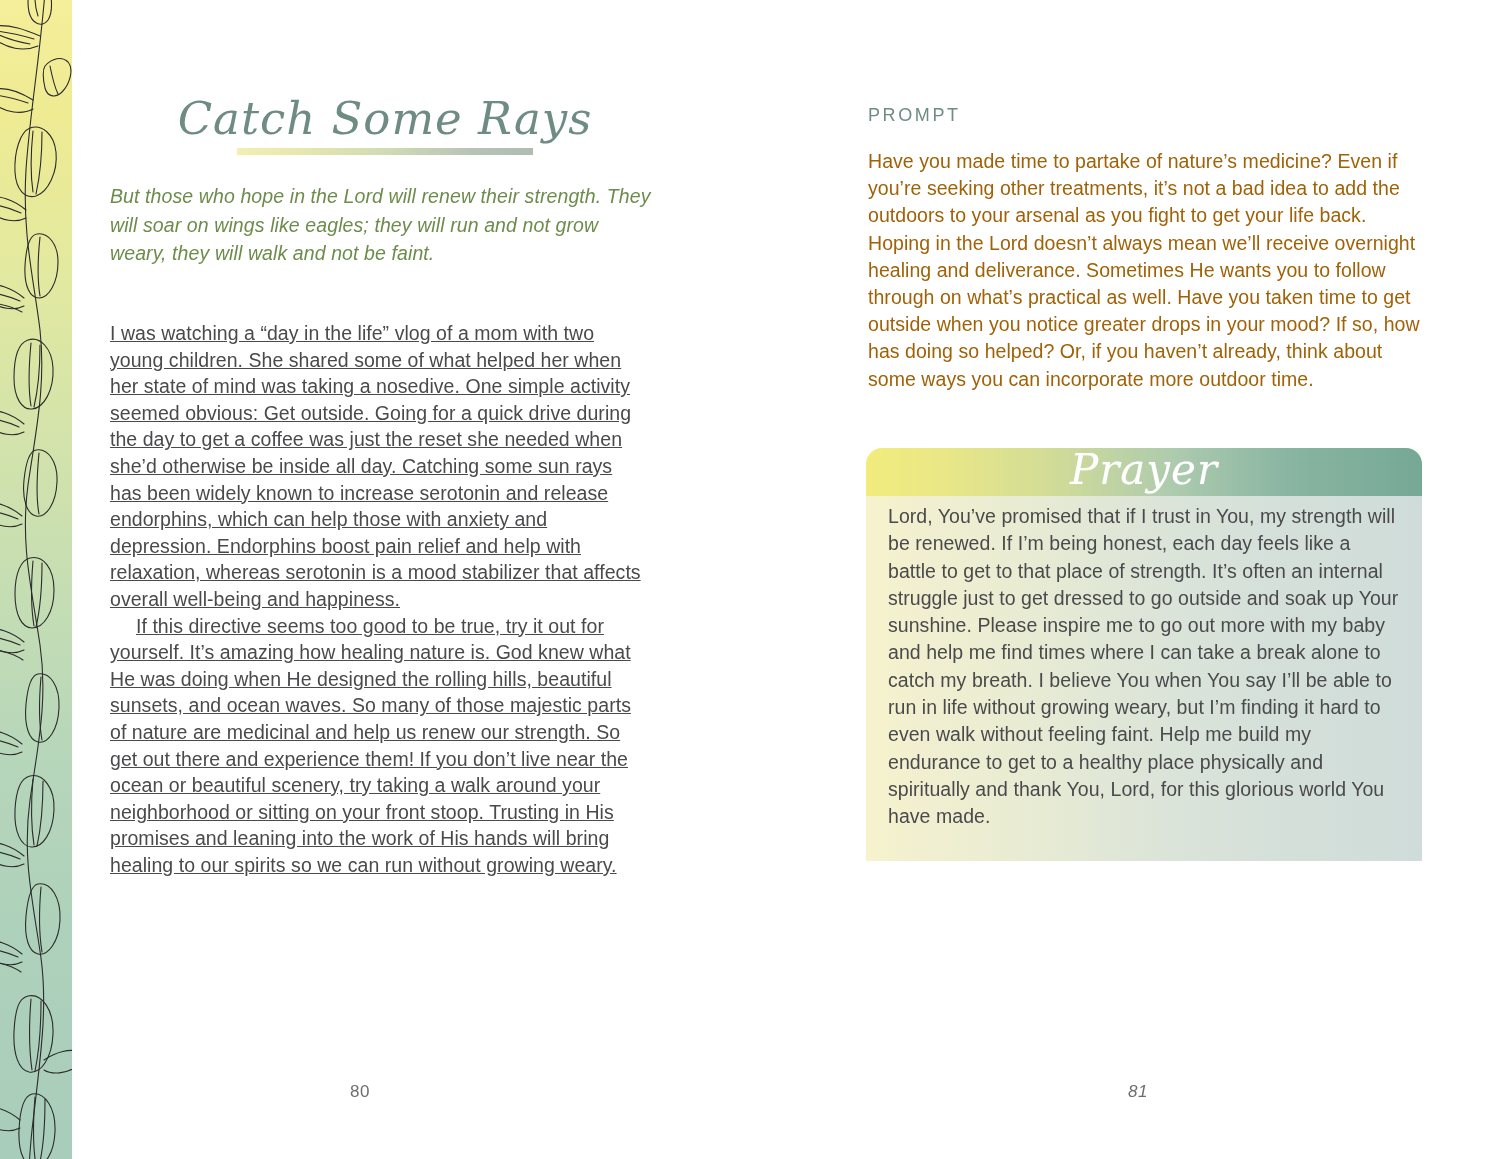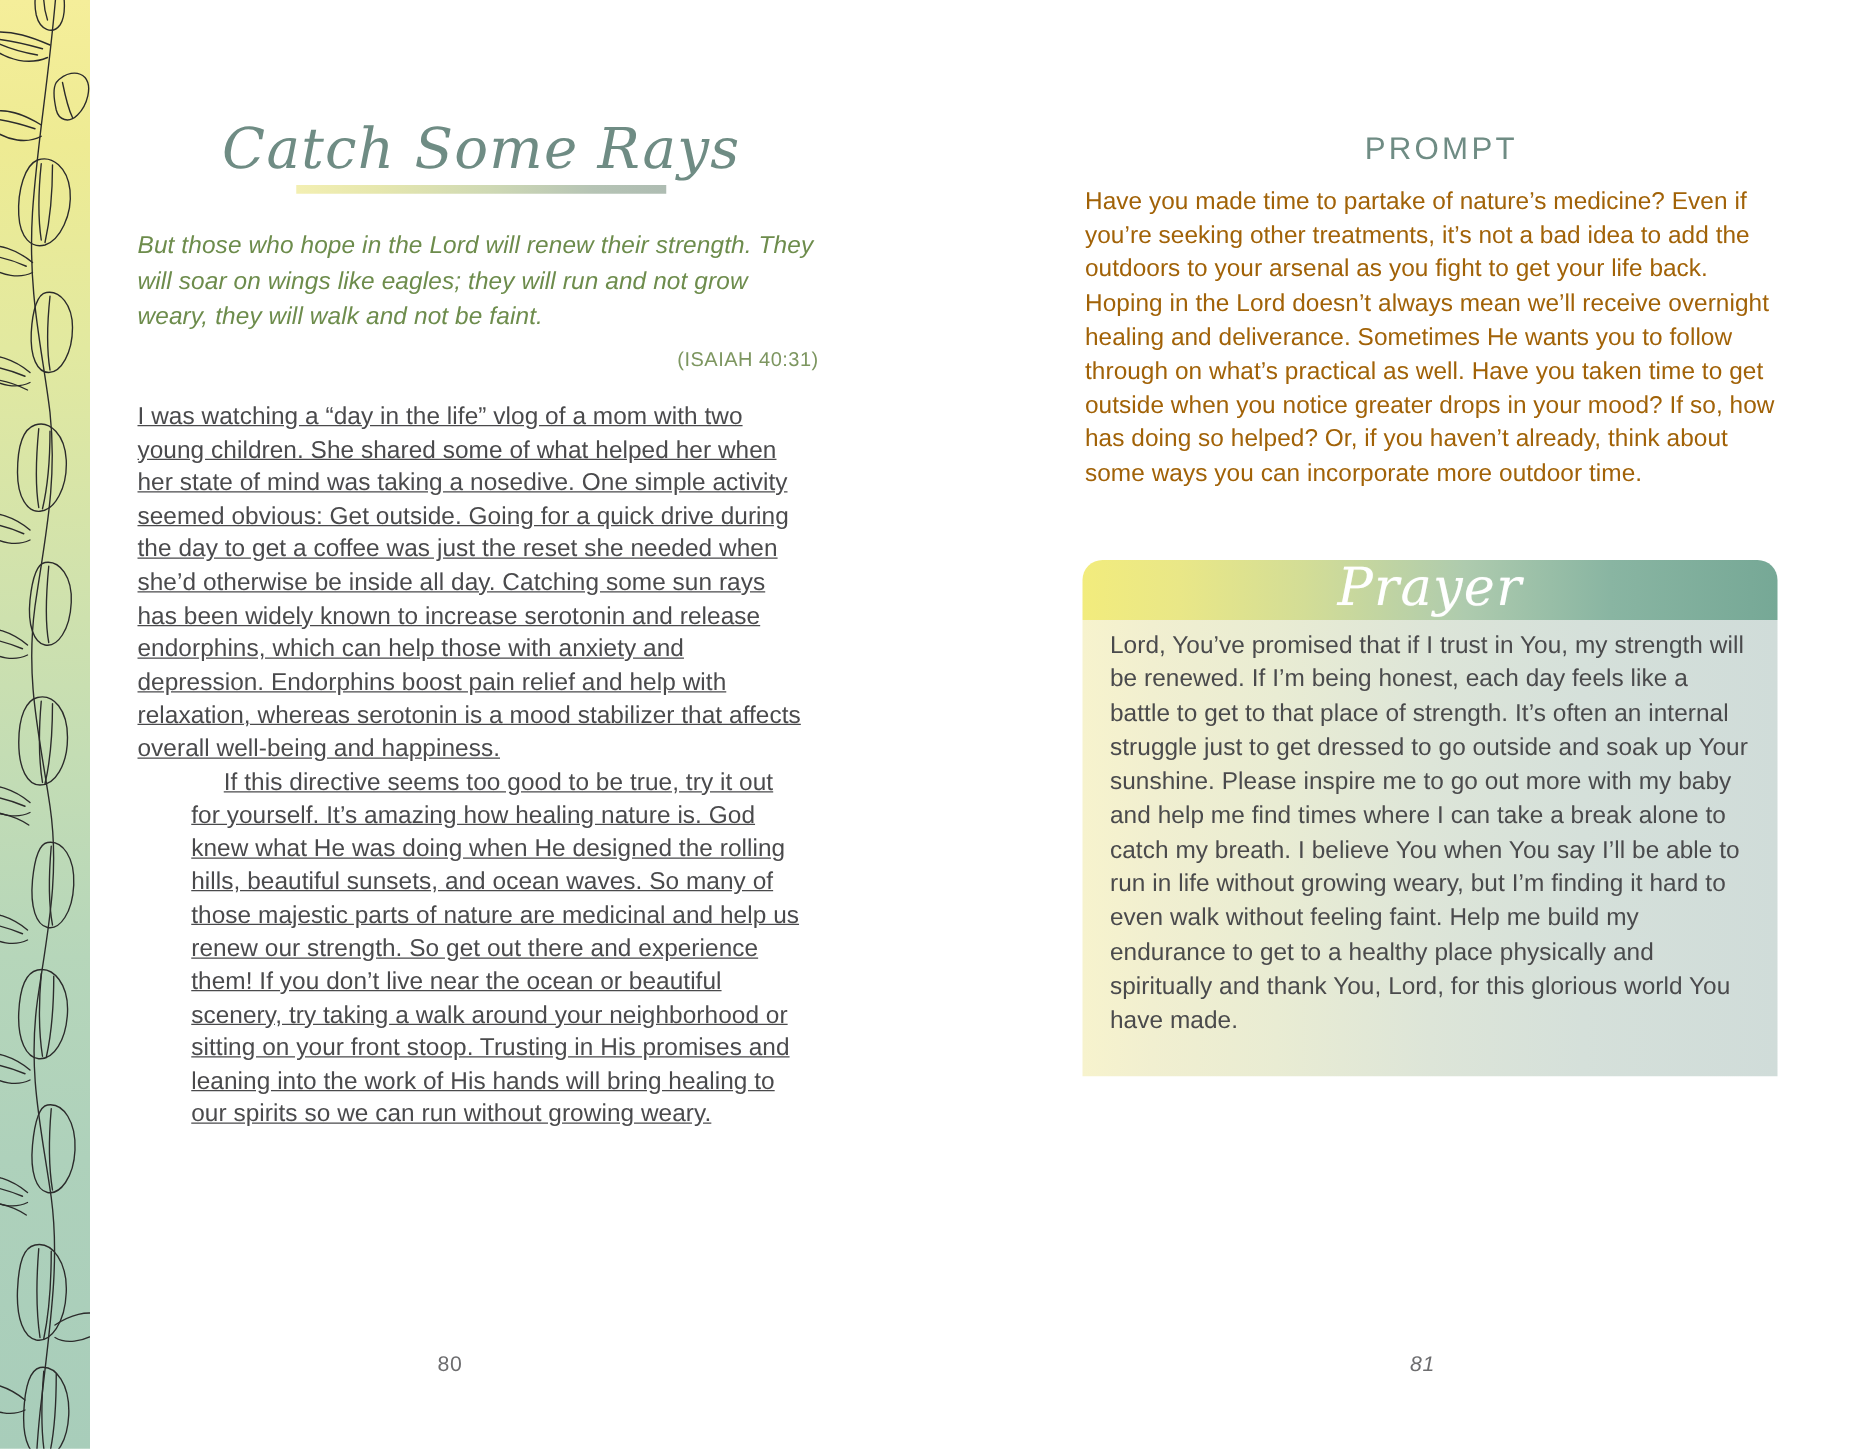--- a/index.html
+++ b/index.html
@@ -111,40 +111,40 @@
     position: absolute;
     left: 38px;
     top: 320px;
     width: 532px;
     font-size: 19.5px;
     line-height: 26.6px;
     color: #4a4a4c;
     letter-spacing: 0.05px;
   }
   .body-copy p { margin: 0; text-decoration: underline; }
-  .body-copy p.indent { text-indent: 26px; margin-left: 43px; }
+  .body-copy p.indent { text-indent: 26px; }
 
   .folio {
     position: absolute;
     bottom: 57px;
     font-size: 17px;
     color: #6d6d6f;
     letter-spacing: 0.6px;
   }
   .folio-left  { left: 278px; }
   .folio-right { left: 378px; font-style: italic; }
 
   
   .prompt-heading {
     position: absolute;
     left: 118px;
     top: 105px;
     width: 570px;
-    text-align: center;
-    font-size: 25px;
+    text-align: left;
+    font-size: 18px;
     letter-spacing: 2.6px;
     color: #6f8c84;
     font-weight: 400;
   }
 
   .prompt-copy {
     position: absolute;
     left: 118px;
     top: 148px;
     width: 554px;
@@ -303,21 +303,20 @@
 
   <div class="page page-left">
 
     <div class="title-block">
       <div class="chapter-title">Catch Some Rays</div>
       <div class="title-rule"></div>
     </div>
 
     <div class="verse">
       <span>But those who hope in the Lord will renew their strength. They will soar on wings like eagles; they will run and not grow weary, they will walk and not be faint.</span>
-      <span class="verse-ref">(ISAIAH 40:31)</span>
     </div>
 
     <div class="body-copy">
       <p>I was watching a “day in the life” vlog of a mom with two young children. She shared some of what helped her when her state of mind was taking a nosedive. One simple activity seemed obvious: Get outside. Going for a quick drive during the day to get a coffee was just the reset she needed when she’d otherwise be inside all day. Catching some sun rays has been widely known to increase serotonin and release endorphins, which can help those with anxiety and depression. Endorphins boost pain relief and help with relaxation, whereas serotonin is a mood stabilizer that affects overall well-being and happiness.</p>
       <p class="indent">If this directive seems too good to be true, try it out for yourself. It’s amazing how healing nature is. God knew what He was doing when He designed the rolling hills, beautiful sunsets, and ocean waves. So many of those majestic parts of nature are medicinal and help us renew our strength. So get out there and experience them! If you don’t live near the ocean or beautiful scenery, try taking a walk around your neighborhood or sitting on your front stoop. Trusting in His promises and leaning into the work of His hands will bring healing to our spirits so we can run without growing weary.</p>
     </div>
 
     <div class="folio folio-left">80</div>
   </div>
 

